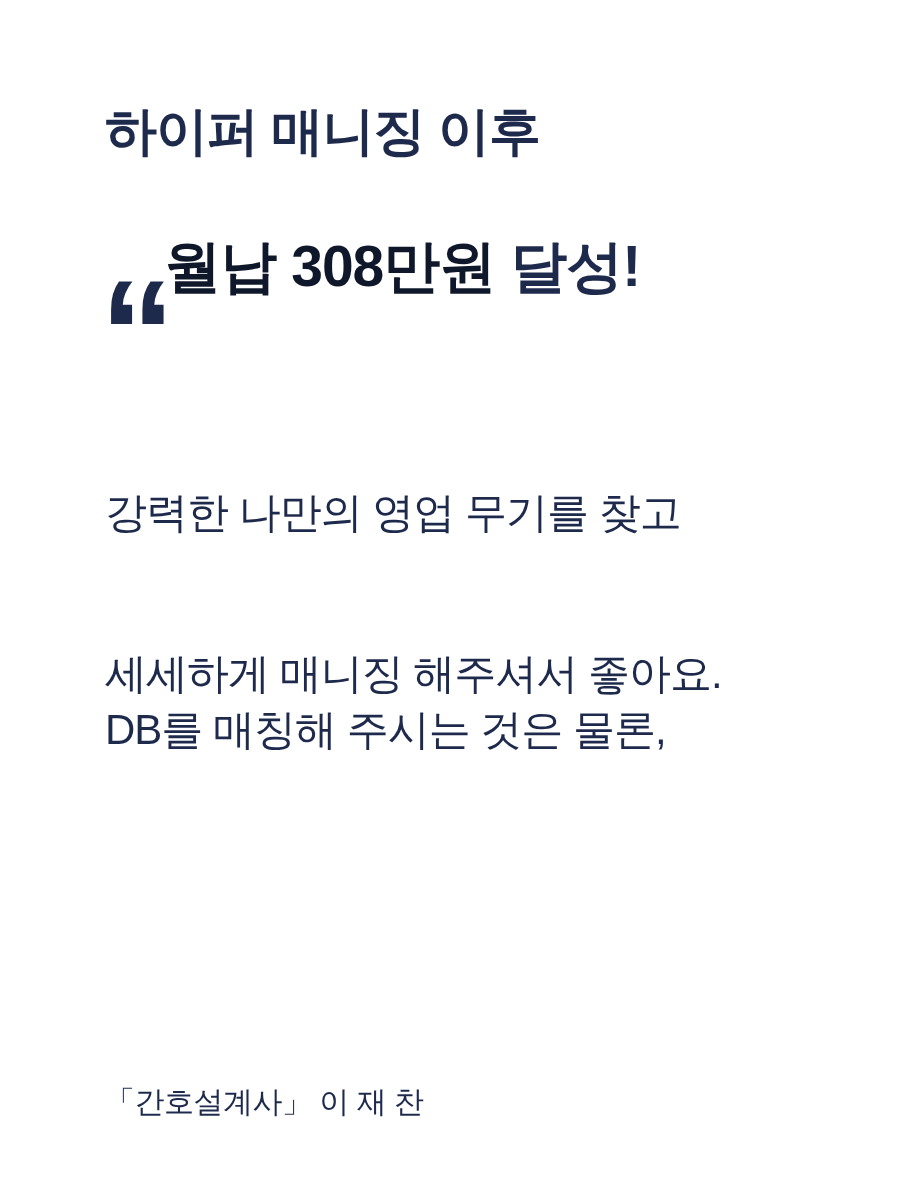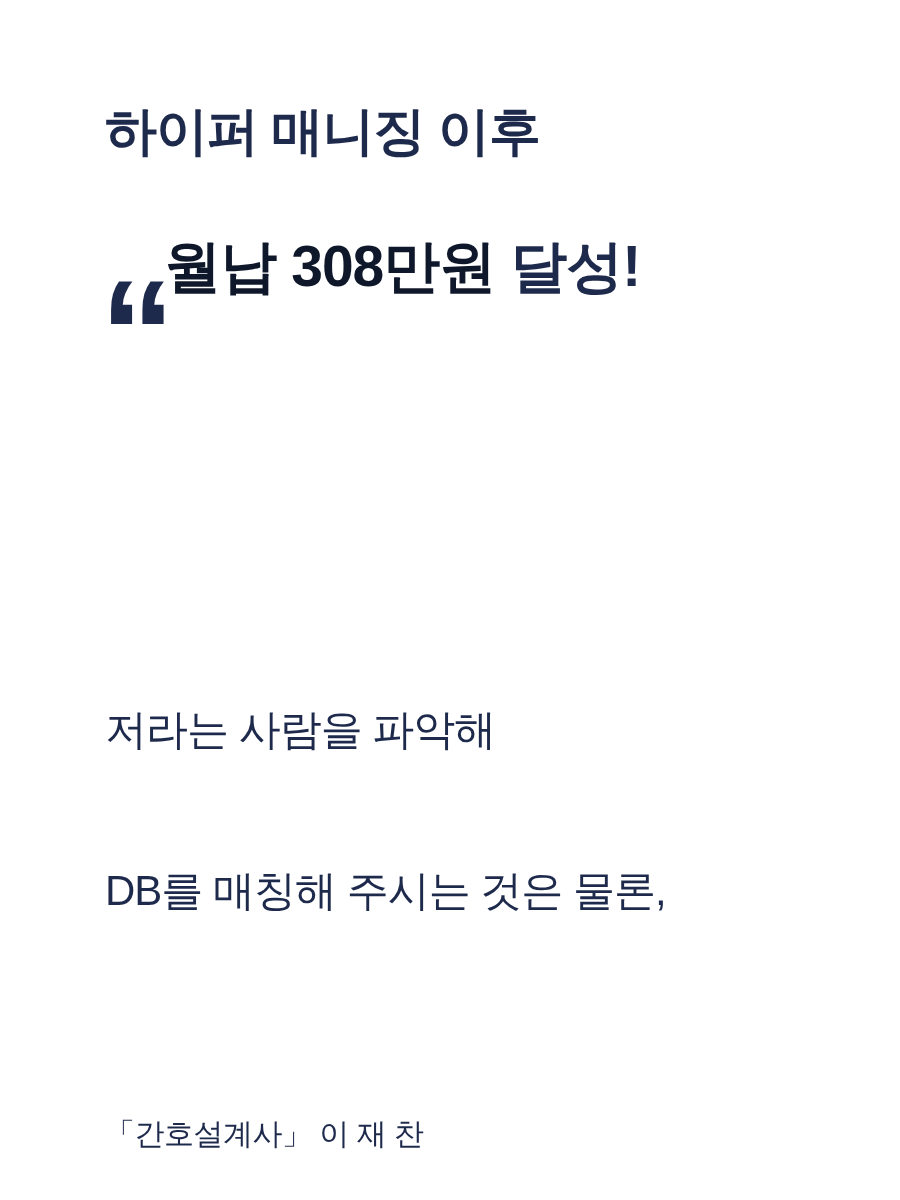--- a/index.html
+++ b/index.html
@@ -49,45 +49,46 @@
     font-size: 42px;
     font-weight: 500;
     letter-spacing: -1px;
     color: #1e2a4c;
   }
   .body-para > div { height: 65px; line-height: 65px; }
   .para-1 { top: 384px; }
   .para-2 { top: 601px; }
 
   .attribution {
-    top: 1114px;
+    top: 1082px;
     font-size: 30px;
     font-weight: 400;
     letter-spacing: -0.5px;
     color: #1e2a4c;
   }
 </style>
 </head>
 <body>
 
 <div class="canvas">
 
   <div class="abs title-line1">하이퍼 매니징 이후</div>
 
   <div class="abs title-line2">
     <span class="highlight">월납 308만원</span><span> 달성!</span>
   </div>
 
   <div class="abs quote-mark">“</div>
 
   <div class="abs body-para para-1">
+    <div>강력한 나만의 영업 무기를 찾고</div>
+    <div>세세하게 매니징 해주셔서 좋아요.</div>
   </div>
 
   <div class="abs body-para para-2">
-    <div>저라는 사람을 파악해</div>
     <div>DB를 매칭해 주시는 것은 물론,</div>
     
     
     
   </div>
 
   <div class="abs attribution">「간호설계사」 이 재 찬</div>
 
 </div>
 

